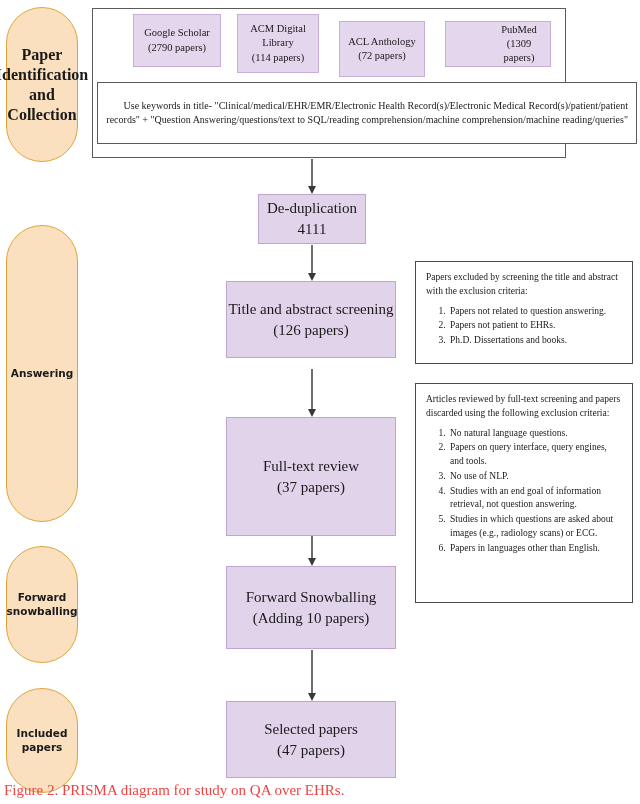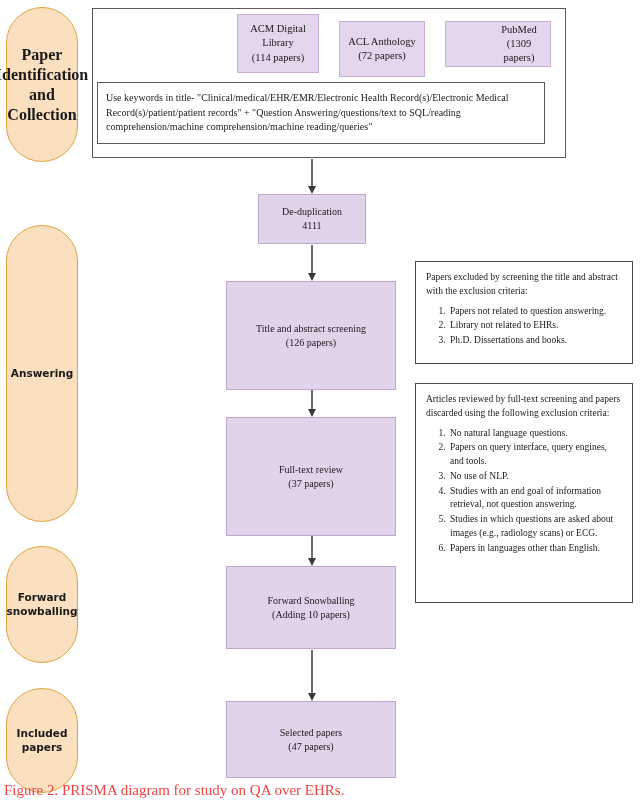--- a/index.html
+++ b/index.html
@@ -86,52 +86,52 @@
 
   #source-google  { left: 133px; top: 14px; width: 88px; height: 53px; }
   #source-acm     { left: 237px; top: 14px; width: 82px; height: 59px; }
   #source-acl     { left: 339px; top: 21px; width: 86px; height: 56px; }
   #source-pubmed  { left: 445px; top: 21px; width: 106px; height: 46px; padding-left: 44px; }
 
   
   #keyword-box {
     position: absolute;
     left: 97px; top: 82px;
-    width: 448px; height: 62px;
+    width: 540px; height: 62px;
     border: 1px solid #5a5a5a;
     box-sizing: border-box;
     background: #ffffff;
     display: flex;
     align-items: center;
     justify-content: center;
-    text-align: left;
+    text-align: right;
     padding: 3px 8px;
     font-size: 10px;
     line-height: 1.45;
   }
 
   
   .flow-box {
     position: absolute;
     background: #e0d3ea;
     border: 1px solid #c0a5d0;
     box-sizing: border-box;
     display: flex;
     flex-direction: column;
     align-items: center;
     justify-content: center;
     text-align: center;
-    font-size: 10px;
+    font-size: 15px;
     line-height: 1.4;
   }
   .flow-box .fb-title,
   .flow-box .fb-sub { display: block; }
 
   #box-dedup      { left: 258px; top: 194px; width: 108px; height: 50px; }
-  #box-title      { left: 226px; top: 281px; width: 170px; height: 109px; }
+  #box-title      { left: 226px; top: 281px; width: 170px; height: 77px; }
   #box-fulltext   { left: 226px; top: 417px; width: 170px; height: 119px; }
   #box-snowball   { left: 226px; top: 566px; width: 170px; height: 83px; }
   #box-selected   { left: 226px; top: 701px; width: 170px; height: 77px; }
 
   
   .note-box {
     position: absolute;
     border: 1px solid #4a4a4a;
     box-sizing: border-box;
     background: #ffffff;
@@ -200,20 +200,24 @@
   </div>
   <div class="stage-pill sans" id="pill-snowballing">
     <span class="pill-label">Forward<br>snowballing</span>
   </div>
   <div class="stage-pill sans" id="pill-included">
     <span class="pill-label">Included<br>papers</span>
   </div>
 
   <div id="search-container"></div>
 
+  <div class="source-box" id="source-google">
+    <span class="src-name">Google Scholar</span>
+    <span class="src-count">(2790 papers)</span>
+  </div>
   <div class="source-box" id="source-acm">
     <span class="src-name">ACM Digital<br>Library</span>
     <span class="src-count">(114 papers)</span>
   </div>
   <div class="source-box" id="source-acl">
     <span class="src-name">ACL Anthology</span>
     <span class="src-count">(72 papers)</span>
   </div>
   <div class="source-box" id="source-pubmed">
     <span class="src-name">PubMed</span>
@@ -248,21 +252,21 @@
   </div>
   <div class="flow-box" id="box-selected">
     <span class="fb-title">Selected papers</span>
     <span class="fb-sub">(47 papers)</span>
   </div>
 
   <div class="note-box" id="note-screening">
     <span class="note-intro">Papers excluded by screening the title and abstract with the exclusion criteria:</span>
     <ol>
         <li>Papers not related to question answering.</li>
-        <li>Library not related to EHRs.</li>
+        <li>Papers not patient to EHRs.</li>
         <li>Ph.D. Dissertations and books.</li>
       </ol>
   </div>
 
   <div class="note-box" id="note-fulltext">
     <span class="note-intro">Articles reviewed by full-text screening and papers discarded using the following exclusion criteria:</span>
     <ol>
         <li>No natural language questions.</li>
         <li>Papers on query interface, query engines, and tools.</li>
         <li>No use of NLP.</li>

